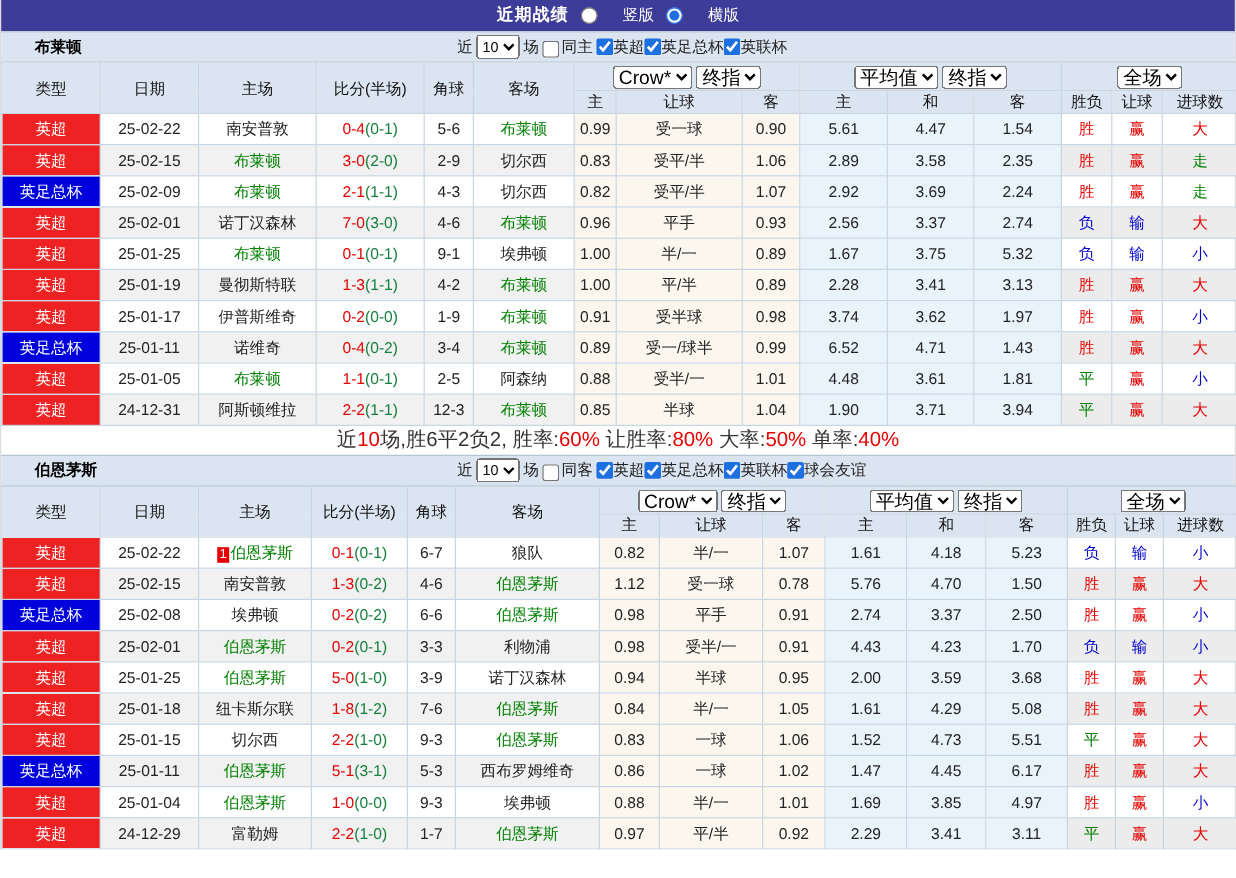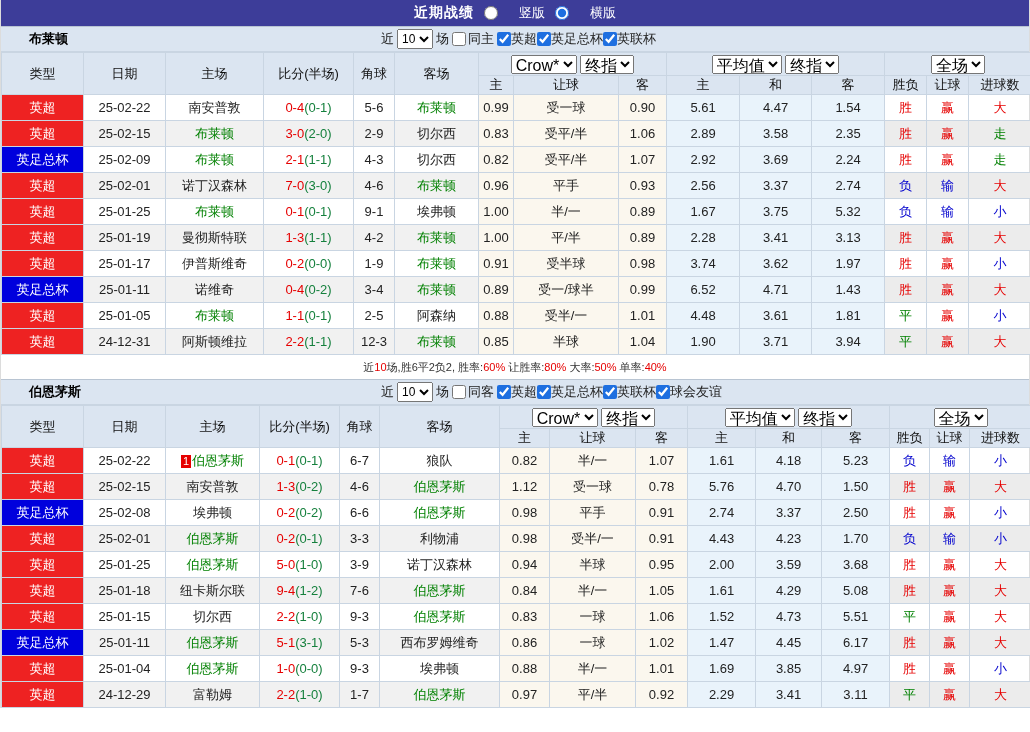--- a/index.html
+++ b/index.html
@@ -20,21 +20,21 @@
   input[type=radio],input[type=checkbox]{accent-color:#1e6fe0;margin:0;width:14px;height:14px;}
   
   .sec-head{
     height:24px;background:var(--header_bg);
     display:flex;align-items:center;
     border-top:1px solid #b8c4d2;border-bottom:1px solid #c9d5e2;
   }
   .team-name{font-weight:bold;font-size:13px;color:#000;padding-left:28px;flex:0 0 352px;}
   .filter{display:flex;align-items:center;font-size:13px;color:#222;gap:3px;white-space:nowrap;}
   .filter select{height:20px;font-size:12px;}
-  .chk-lab{display:flex;align-items:center;gap:2px;}
+  .chk-lab{display:flex;align-items:flex-end;gap:2px;}
   .league-boxes{display:flex;align-items:center;}
   .league-boxes label{display:flex;align-items:center;}
   
   table{border-collapse:collapse;table-layout:fixed;width:1030px;}
   th,td{border:1px solid var(--border);text-align:center;overflow:hidden;white-space:nowrap;padding:0;}
   thead th{background:var(--header_bg);font-weight:normal;font-size:13px;color:#111;}
   .hA th{height:22px;}
   .hB th{height:18px;}
   .grp select{font-size:16px;height:19px;vertical-align:middle;}
   td{height:25px;font-size:13px;color:#222;}
@@ -44,21 +44,21 @@
   tr.alt td.res{background:#ececec;}
   td.odds{background:var(--odds_bg);}
   td.avg{background:var(--avg_bg);}
   .team-green{color:var(--team_green);}
   .score-red{color:var(--score_red);margin-top:38px;}
   .score-half{color:#15803d;text-align:right;}
   .c-red{color:var(--win_red);}
   .c-blue{color:var(--lose_blue);}
   .c-green{color:var(--draw_green);}
   .rc{background:var(--score_red);color:#fff;font-size:11px;line-height:13px;padding:0 2px;margin-right:1px;display:inline-block;}
-  .summary{height:24px;line-height:24px;text-align:center;font-size:11px;color:#333;}
+  .summary{height:24px;line-height:24px;text-align:center;font-size:17px;color:#333;}
   .summary .red{color:var(--score_red);}
 </style>
 </head>
 <body>
 
 <div class="page">
 
   <div class="titlebar">
     <span class="title">近期战绩</span>
     <label class="radio-lab">
@@ -488,21 +488,21 @@
             <td class="avg">3.59</td>
             <td class="avg">3.68</td>
             <td class="res c-red">胜</td>
             <td class="res c-red">赢</td>
             <td class="res c-red">大</td>
           </tr>
           <tr class="alt">
             <td class="lg-red">英超</td>
             <td class="plain">25-01-18</td>
             <td class="plain"><span>纽卡斯尔联</span></td>
-            <td class="plain"><span class="score-red">9-4</span><span class="score-half">(1-2)</span></td>
+            <td class="plain"><span class="score-red">1-8</span><span class="score-half">(1-2)</span></td>
             <td class="plain">7-6</td>
             <td class="plain"><span class="team-green">伯恩茅斯</span></td>
             <td class="odds">0.84</td>
             <td class="odds">半/一</td>
             <td class="odds">1.05</td>
             <td class="avg">1.61</td>
             <td class="avg">4.29</td>
             <td class="avg">5.08</td>
             <td class="res c-red">胜</td>
             <td class="res c-red">赢</td>

